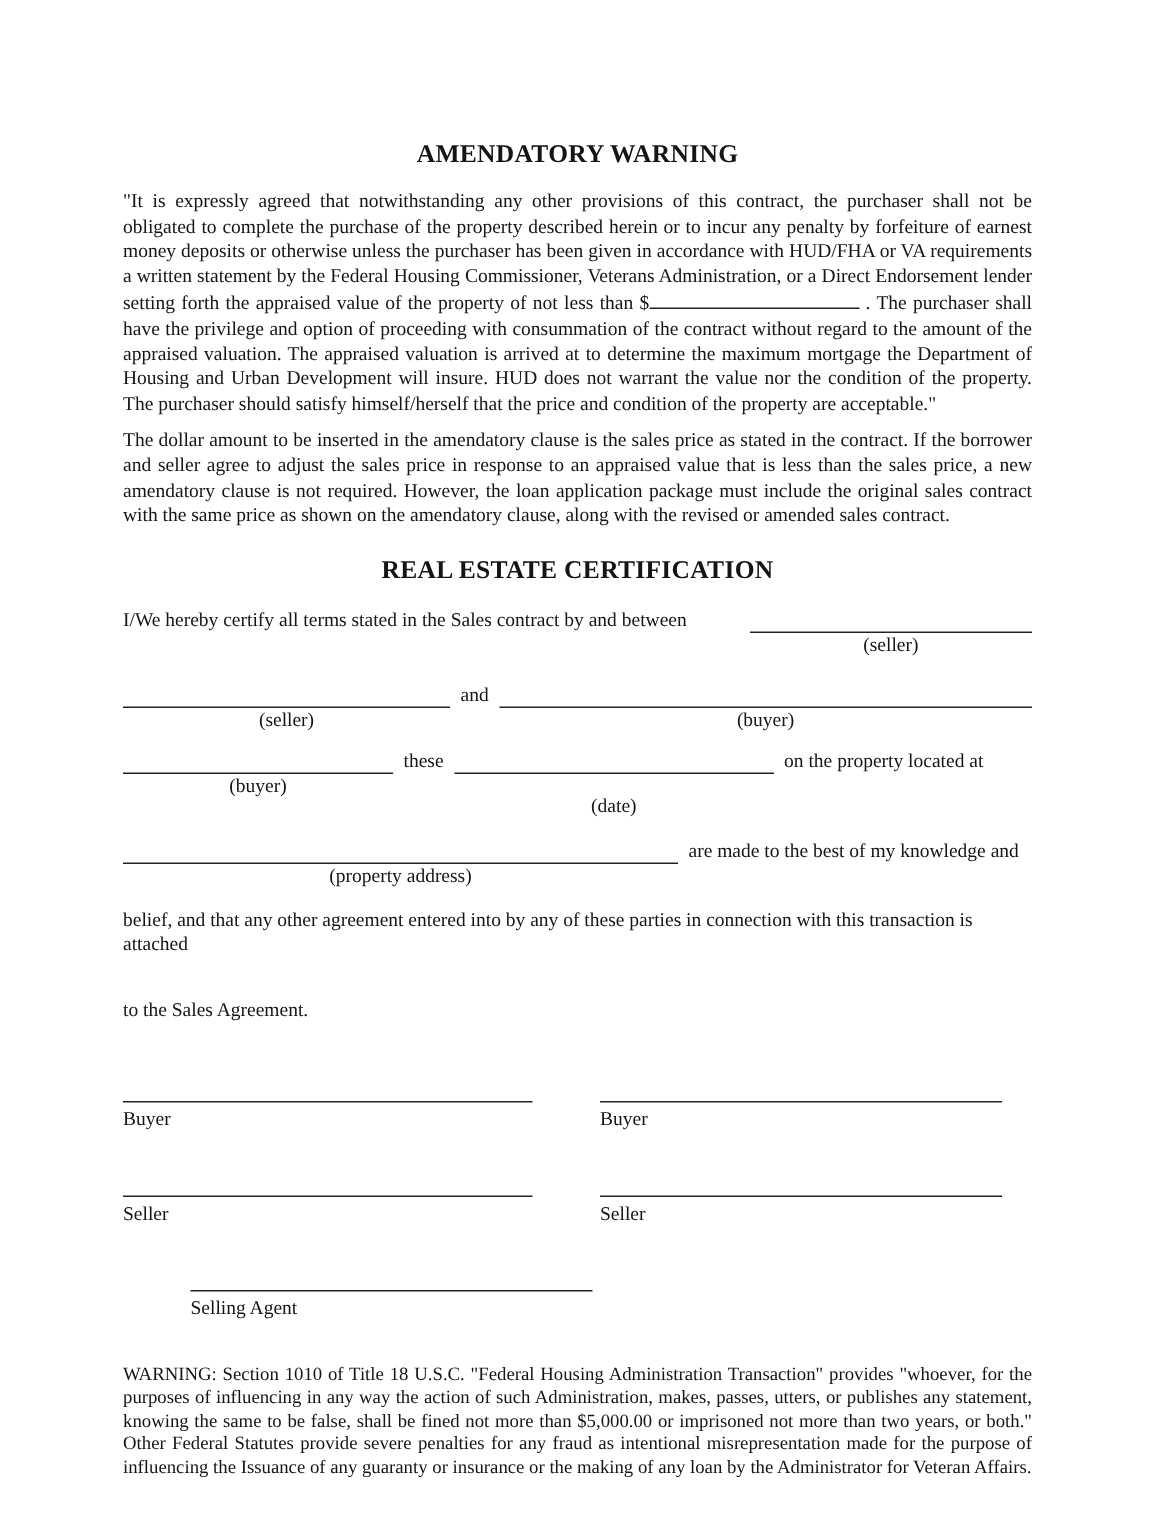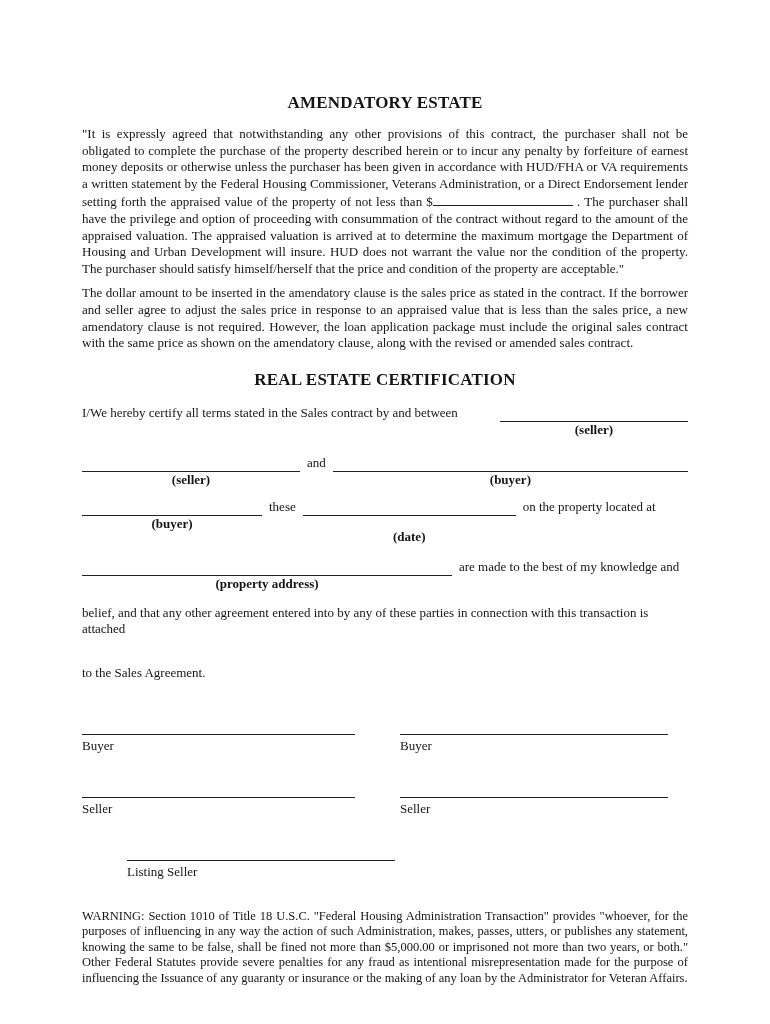--- a/index.html
+++ b/index.html
@@ -39,21 +39,21 @@
     vertical-align: baseline;
   }
   
   .row { display: flex; align-items: flex-start; }
   .row1 { margin-bottom: 16px; gap: 36px; }
   .row2 { margin-bottom: 10px; }
   .row3 { margin-bottom: 13px; }
   .row4 { margin-bottom: 13px; }
   .rt { line-height: 17px; white-space: nowrap; }
   .mid { margin: 0 7px; }
-  .bg { display: flex; flex-direction: column; font-weight: bold; }
+  .bg { display: flex; flex-direction: column; }
   .grow { flex: 1 1 auto; }
   .w218 { width: 218px; }
   .w180 { width: 180px; }
   .w213 { width: 213px; gap: 13px; }
   .w370 { width: 370px; }
   .bl { height: 17px; border-bottom: 1px solid #222; }
   .lb { text-align: center; line-height: 16px; height: 16px; }
   .belief { margin-bottom: 27px; }
   .sales-agreement { margin-bottom: 38px; }
   
@@ -65,21 +65,21 @@
   .warning {
     font-size: 12.5px;
     line-height: 15.6px;
   }
 </style>
 </head>
 <body>
 
 <div class="page">
 
-  <h1>AMENDATORY ESTATE</h1>
+  <h1>AMENDATORY WARNING</h1>
 
   <p class="just para1"><span>"It is expressly agreed that notwithstanding any other provisions of this contract, the purchaser shall not be obligated to complete the purchase of the property described herein or to incur any penalty by forfeiture of earnest money deposits or otherwise unless the purchaser has been given in accordance with HUD/FHA or VA requirements a written statement by the Federal Housing Commissioner, Veterans Administration, or a Direct Endorsement lender setting forth the appraised value of the property of not less than $</span><span class="inline-blank"></span><span> .  The purchaser shall have the privilege and option of proceeding with consummation of the contract without regard to the amount of the appraised valuation.  The appraised valuation is arrived at to determine the maximum mortgage the Department of Housing and Urban Development will insure.  HUD does not warrant the value nor the condition of the property.  The purchaser should satisfy himself/herself that the price and condition of the property are acceptable."</span></p>
 
   <p class="just para2">The dollar amount to be inserted in the amendatory clause is the sales price as stated in the contract.  If the borrower and seller agree to adjust the sales price in response to an appraised value that is less than the sales price, a new amendatory clause is not required.  However, the loan application package must include the original sales contract with the same price as shown on the amendatory clause, along with the revised or amended sales contract.</p>
 
   <h2>REAL ESTATE CERTIFICATION</h2>
 
   <div class="row row1">
     <span class="rt">I/We hereby certify all terms stated in the Sales contract by and between</span>
     <div class="bg grow" style="margin-left:6px;">
@@ -143,19 +143,19 @@
     </div>
     <div class="sig-col right">
       <div class="sig-line"></div>
       <div class="sig-label">Seller</div>
     </div>
   </div>
 
   <div class="sig-row">
     <div class="sig-col right">
       <div class="sig-line"></div>
-      <div class="sig-label">Listing Seller</div>
+      <div class="sig-label">Selling Agent</div>
     </div>
   </div>
 
   <p class="just warning">WARNING:  Section 1010 of Title 18 U.S.C. "Federal Housing Administration Transaction" provides "whoever, for the purposes of influencing in any way the action of such Administration, makes, passes, utters, or publishes any statement, knowing the same to be false, shall be fined not more than $5,000.00 or imprisoned not more than two years, or both."  Other Federal Statutes provide severe penalties for any fraud as intentional misrepresentation made for the purpose of influencing the Issuance of any guaranty or insurance or the making of any loan by the Administrator for Veteran Affairs.</p>
 
 </div>
 
 </body></html>

